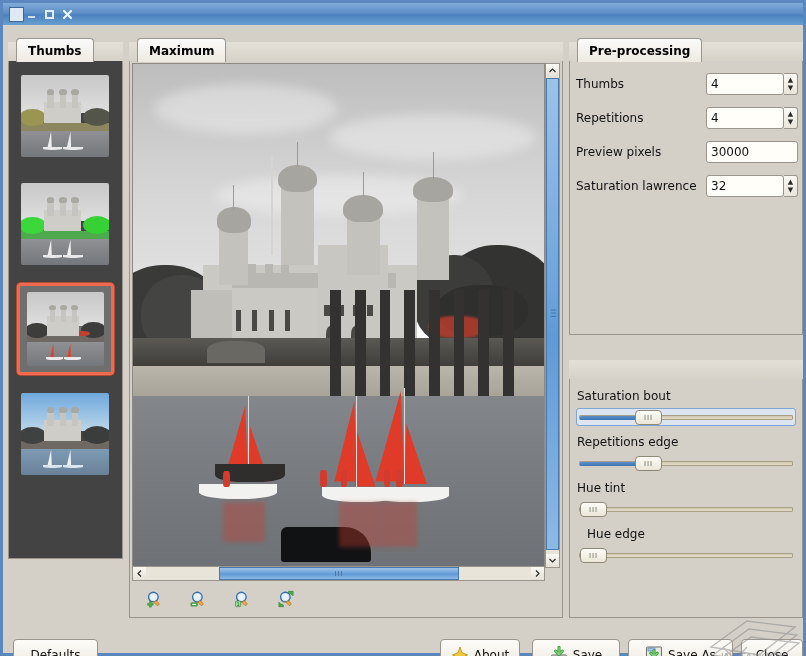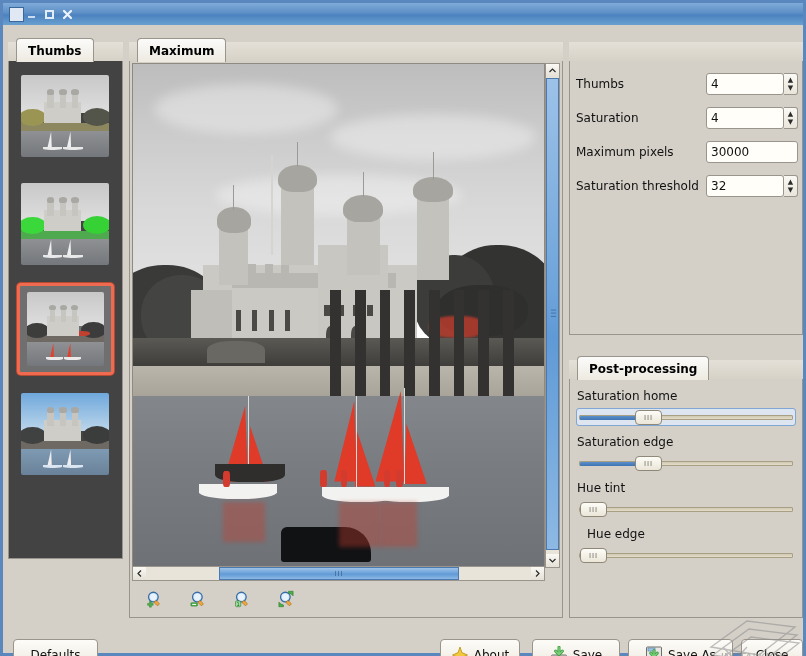--- a/index.html
+++ b/index.html
@@ -557,81 +557,81 @@
             </svg>
           </div>
         </div>
 
       </div>
     </div>
 
     <div class="pre-pane">
       <div class="tabstrip">
         <div class="tabrest nb"></div>
+        <div class="tab">Pre-processing</div>
       </div>
       <div class="pre-body">
 
         <div class="field-row" style="top:12px;">
           <span class="field-label">Thumbs</span>
           <div class="spinwrap">
             <div class="txtbox">4</div>
             <div class="spin">
               <span>▲</span>
               <span>▼</span>
             </div>
           </div>
         </div>
 
         <div class="field-row" style="top:46px;">
-          <span class="field-label">Saturation</span>
+          <span class="field-label">Repetitions</span>
           <div class="spinwrap">
             <div class="txtbox">4</div>
             <div class="spin">
               <span>▲</span>
               <span>▼</span>
             </div>
           </div>
         </div>
 
         <div class="field-row" style="top:80px;">
-          <span class="field-label">Maximum pixels</span>
+          <span class="field-label">Preview pixels</span>
           <div class="txtbox" style="width:92px;">30000</div>
         </div>
 
         <div class="field-row" style="top:114px;">
-          <span class="field-label">Saturation threshold</span>
+          <span class="field-label">Saturation lawrence</span>
           <div class="spinwrap">
             <div class="txtbox">32</div>
             <div class="spin">
               <span>▲</span>
               <span>▼</span>
             </div>
           </div>
         </div>
 
       </div>
     </div>
 
     <div class="post-pane">
       <div class="tabstrip">
         <div class="tabrest nb"></div>
-        <div class="tab">Post-processing</div>
       </div>
       <div class="post-body">
 
-        <div class="slider-label" style="top:10px;">Saturation home</div>
+        <div class="slider-label" style="top:10px;">Saturation bout</div>
         <div class="slider focus" style="top:30px;">
           <div class="track"></div>
           <div class="fill" style="width:66px;"></div>
           <div class="handle" style="left:58px;">
               <span class="hg">III</span>
             </div>
         </div>
 
-        <div class="slider-label" style="top:56px;">Saturation edge</div>
+        <div class="slider-label" style="top:56px;">Repetitions edge</div>
         <div class="slider" style="top:76px;">
           <div class="track"></div>
           <div class="fill" style="width:66px;"></div>
           <div class="handle" style="left:58px;">
               <span class="hg">III</span>
             </div>
         </div>
 
         <div class="slider-label" style="top:102px;">Hue tint</div>
         <div class="slider" style="top:122px;">

